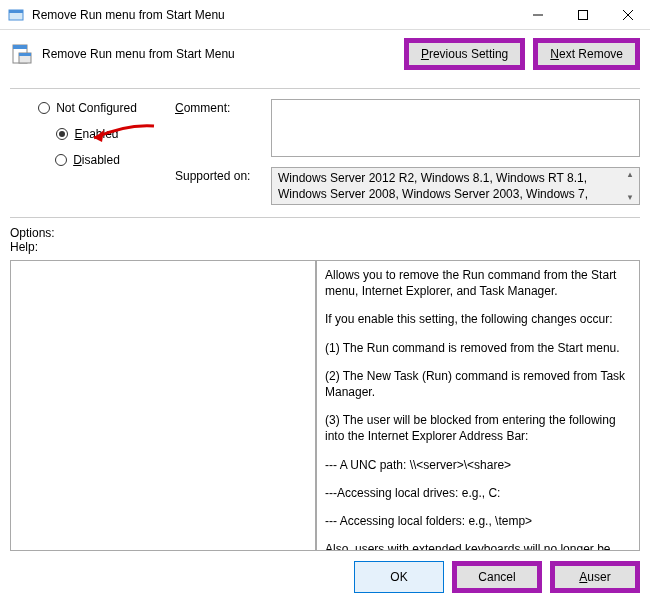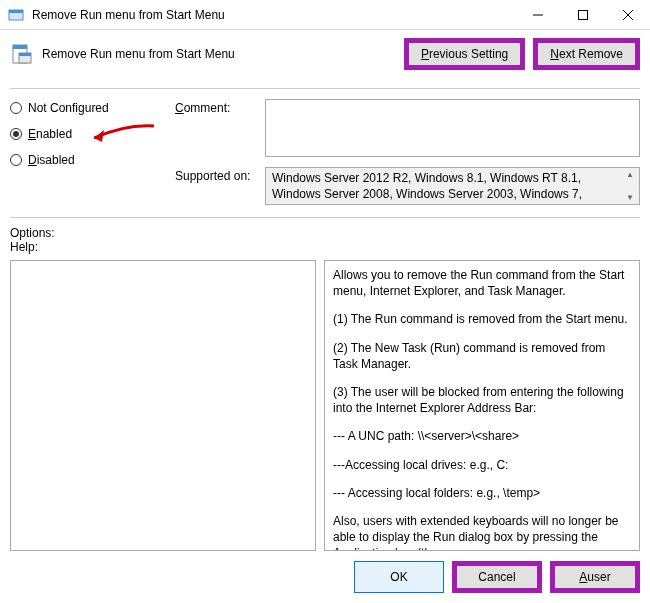--- a/index.html
+++ b/index.html
@@ -50,45 +50,45 @@
     min-width: 90px;
     cursor: pointer;
   }
   .btn.primary { border: 1px solid #0078d7; background:#e5f1fb; }
   .mid {
     display:flex;
     gap: 10px;
     padding-top: 10px;
   }
   .radio-col { width: 155px; display:flex; flex-direction:column; gap:12px; padding-top:2px;}
-  .radio-row { display:flex; align-items:center; gap:6px; position:relative;}
+  .radio-row { display:flex; align-items:center; gap:6px; position:relative;justify-content:center;}
   .radio {
     width:12px; height:12px; border:1px solid #333; border-radius:50%;
     display:inline-flex; align-items:center; justify-content:center;
     background:#fff;
   }
   .radio.selected::after {
     content:""; width:6px; height:6px; background:#333; border-radius:50%;
   }
   .fields-col { flex:1; display:flex; flex-direction:column; gap:10px;}
-  .field-row { display:flex; gap:10px; }
+  .field-row { display:flex; gap:16px; }
   .field-label { width:80px; padding-top:2px;}
   .comment-box {
     flex:1; height:58px; border:1px solid #a9a9a9; background:#fff; position:relative;
   }
   .supported-box {
     flex:1; height:38px; border:1px solid #a9a9a9; background:#f0f0f0;
     padding:3px 18px 3px 6px; line-height:1.3; position:relative; overflow:hidden;
   }
   .scroll-arrows { position:absolute; right:2px; top:2px; bottom:2px; width:14px; display:flex; flex-direction:column; justify-content:space-between;}
   .scroll-arrows span { font-size:9px; color:#666; text-align:center; line-height:1;}
   .sep2 { border-top:1px solid #ccc; margin-top:12px;}
   .labels-row { display:flex; padding-top:8px;flex-direction:column;}
   .options-label { width:310px; }
-  .panes { display:flex; gap:8px; flex:1; margin-top:6px; min-height:0;}
+  .panes { display:flex; flex:1; margin-top:6px; min-height:0;}
   .options-pane {
     width:306px; border:1px solid #a9a9a9; background:#fff;
   }
   .help-pane {
     flex:1; border:1px solid #a9a9a9; background:#fff;
     padding:6px 8px; overflow-y:scroll; line-height:1.35;
   }
   .help-pane p { margin:0 0 12px 0;}
   .footer {
     display:flex; justify-content:flex-end; gap:8px;
@@ -192,20 +192,21 @@
 
   <div class="labels-row">
     <div class="options-label">Options:</div>
     <div>Help:</div>
   </div>
 
   <div class="panes">
     <div class="options-pane"></div>
     <div class="help-pane">
       <p>Allows you to remove the Run command from the Start menu, Internet Explorer, and Task Manager.</p>
+      <p>If you enable this setting, the following changes occur:</p>
       <p>(1) The Run command is removed from the Start menu.</p>
       <p>(2) The New Task (Run) command is removed from Task Manager.</p>
       <p>(3) The user will be blocked from entering the following into the Internet Explorer Address Bar:</p>
       <p>--- A UNC path: \\&lt;server&gt;\&lt;share&gt;</p>
       <p>---Accessing local drives:  e.g., C:</p>
       <p>--- Accessing local folders: e.g., \temp&gt;</p>
       <p>Also, users with extended keyboards will no longer be able to display the Run dialog box by pressing the Application key (the</p>
     </div>
   </div>
 

